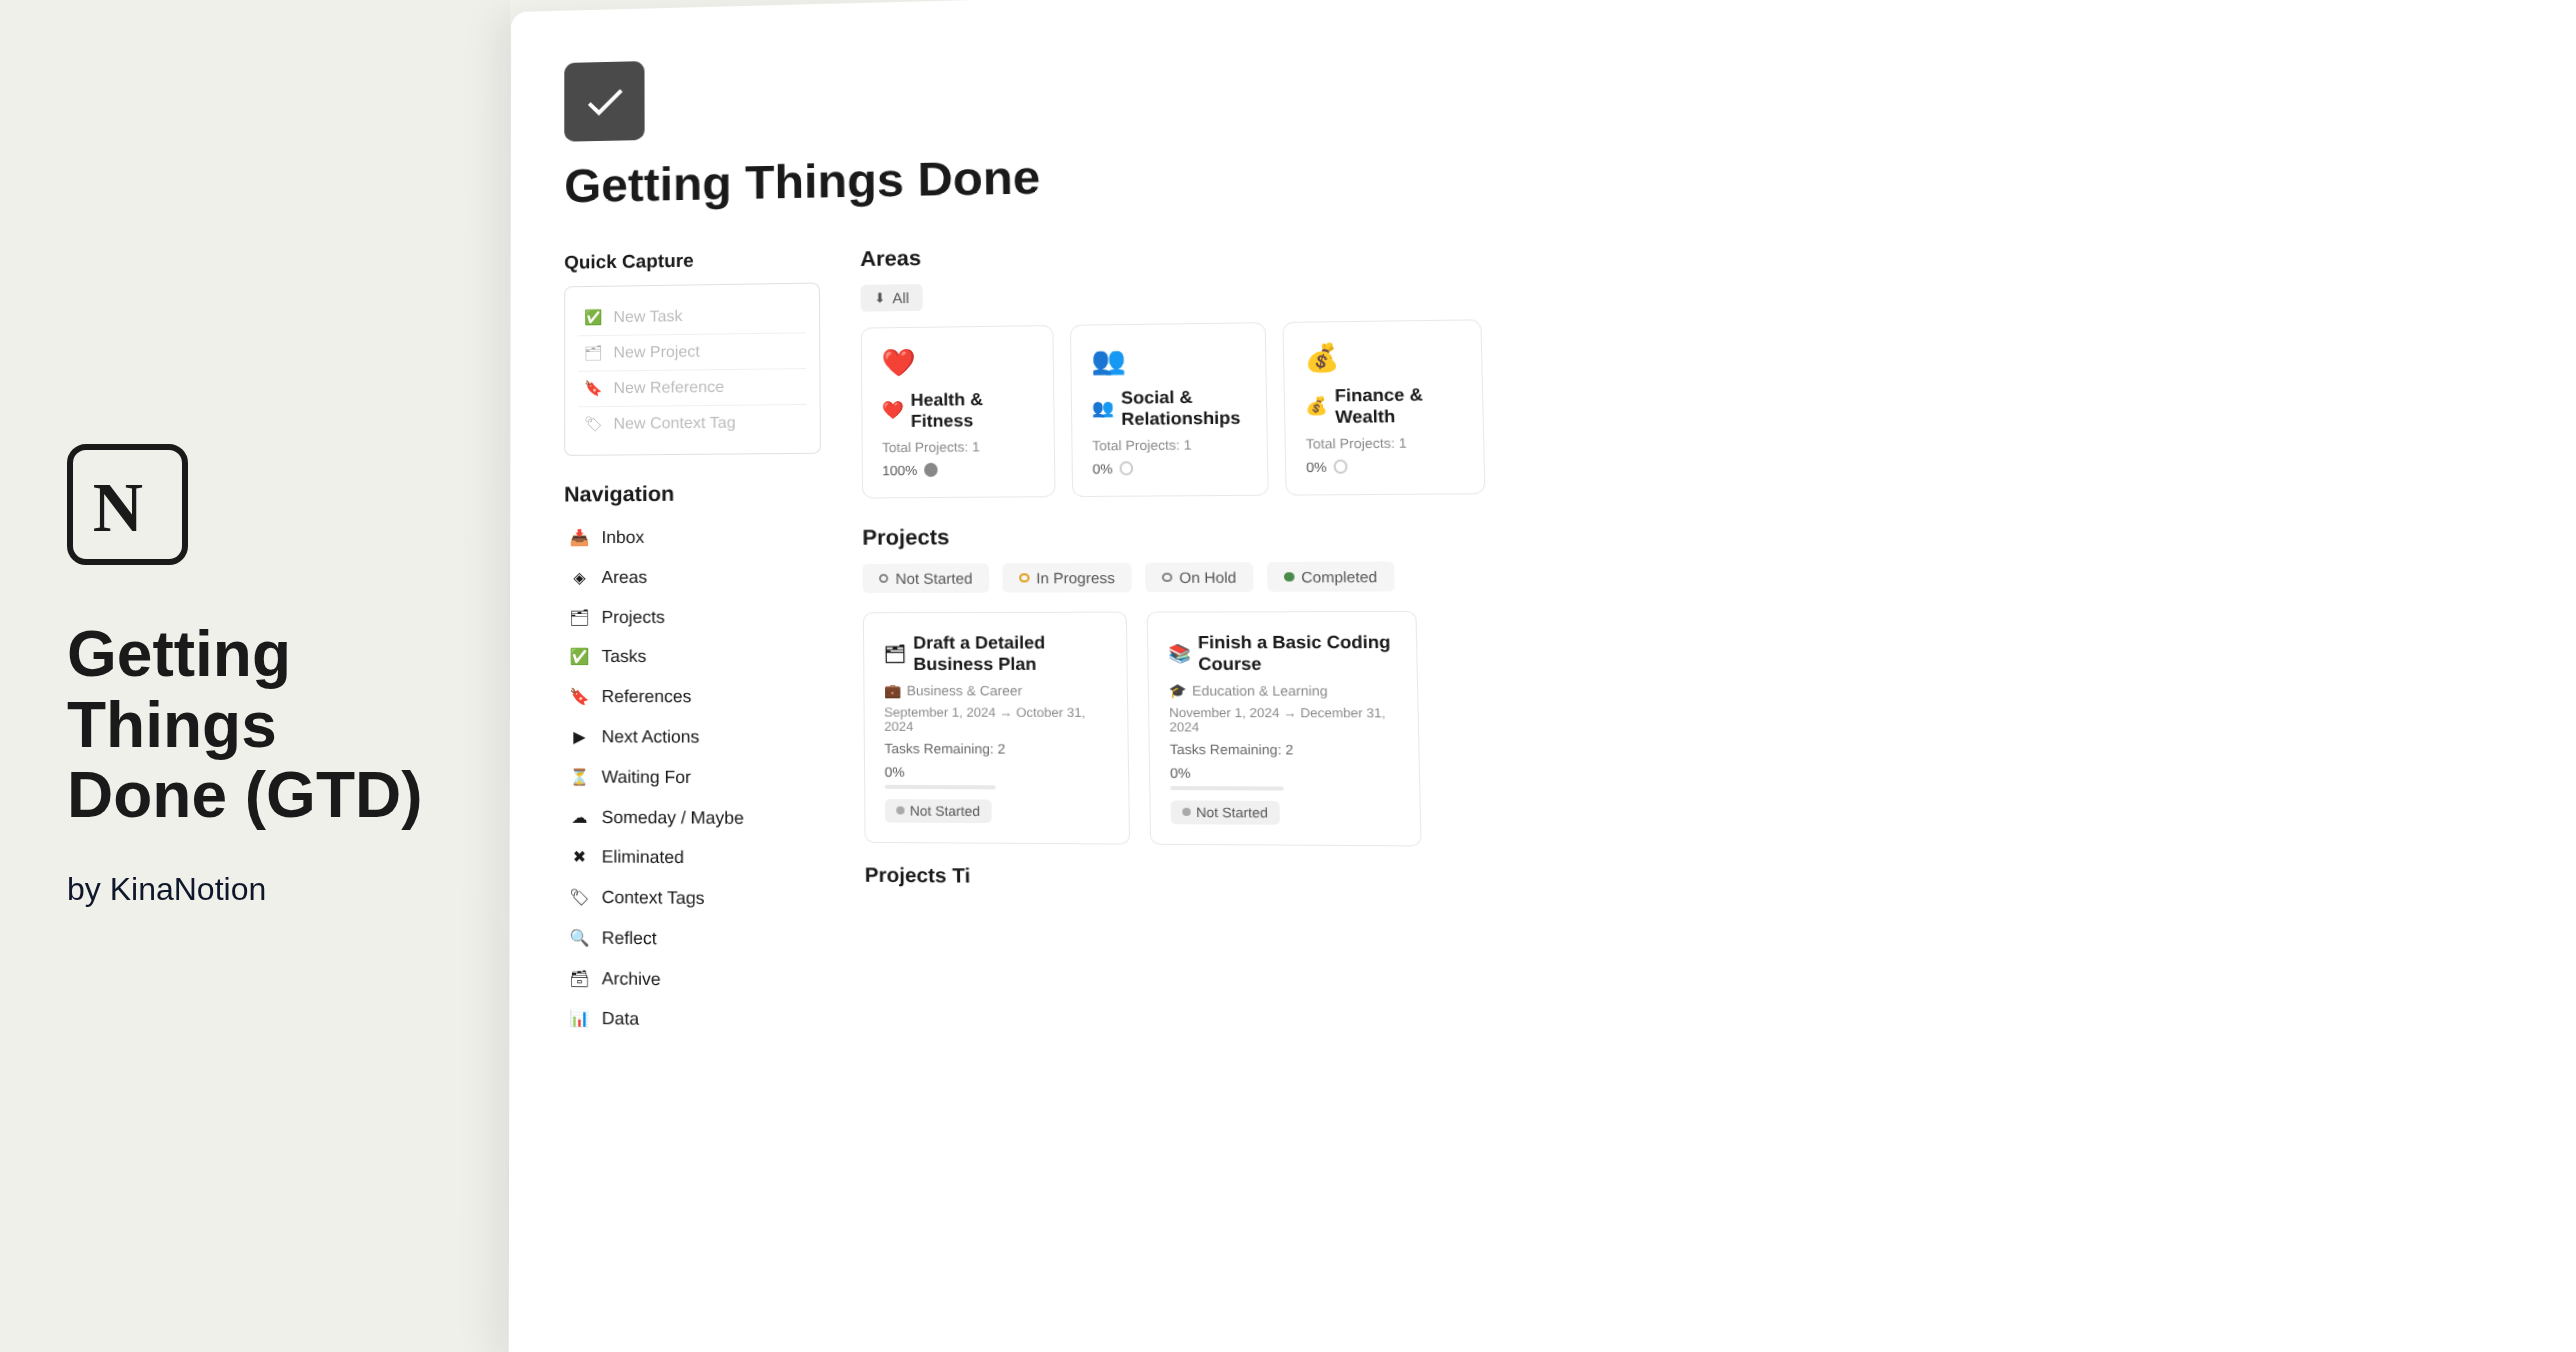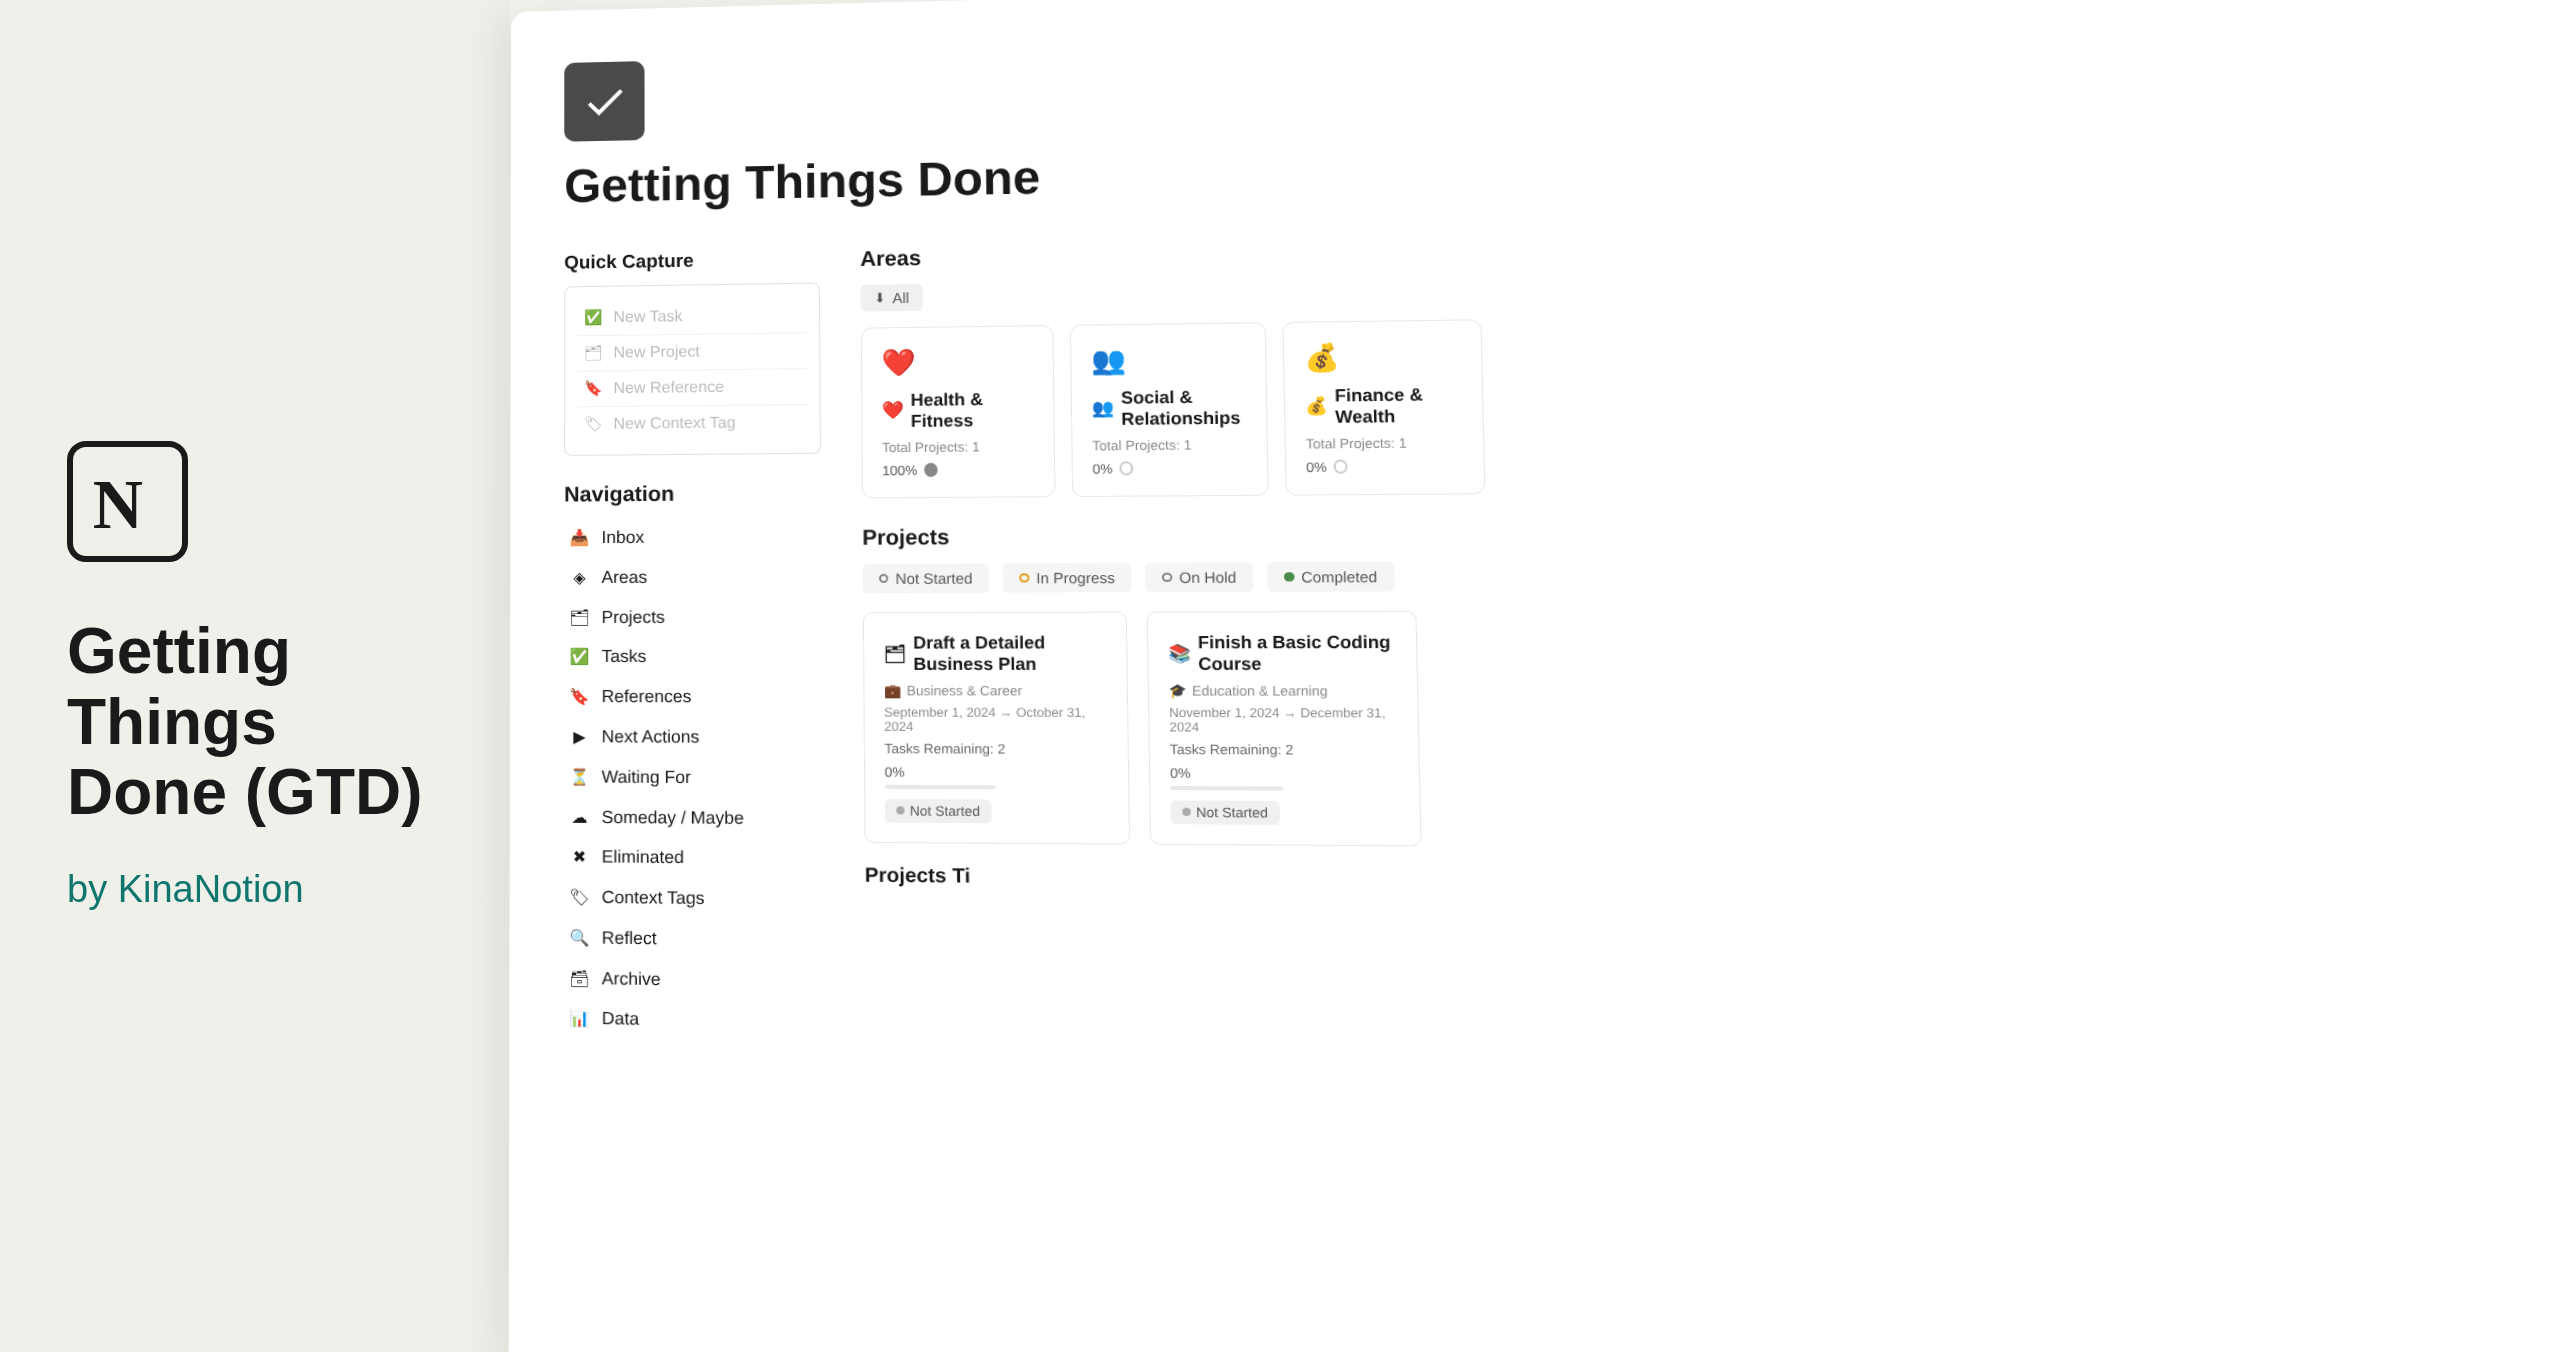--- a/index.html
+++ b/index.html
@@ -43,22 +43,22 @@
 
     .left-title {
       font-size: 64px;
       font-weight: 800;
       color: #1a1a1a;
       line-height: 1.1;
       margin-bottom: 40px;
     }
 
     .left-author {
-      font-size: 38px;
-      color: #0f766e;
+      font-size: 32px;
+      color: #0f172a;
       font-weight: 400;
     }
 
     
     .right-panel {
       flex: 1;
       height: 100%;
       background: #ffffff;
       overflow: hidden;
       position: relative;

